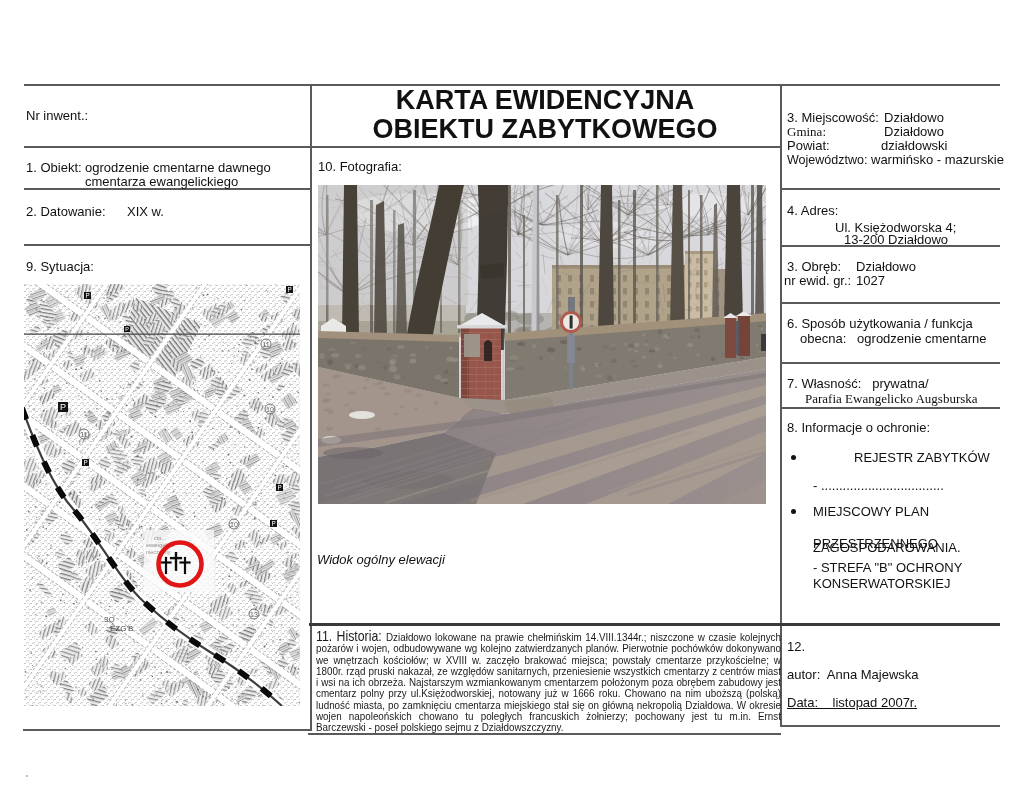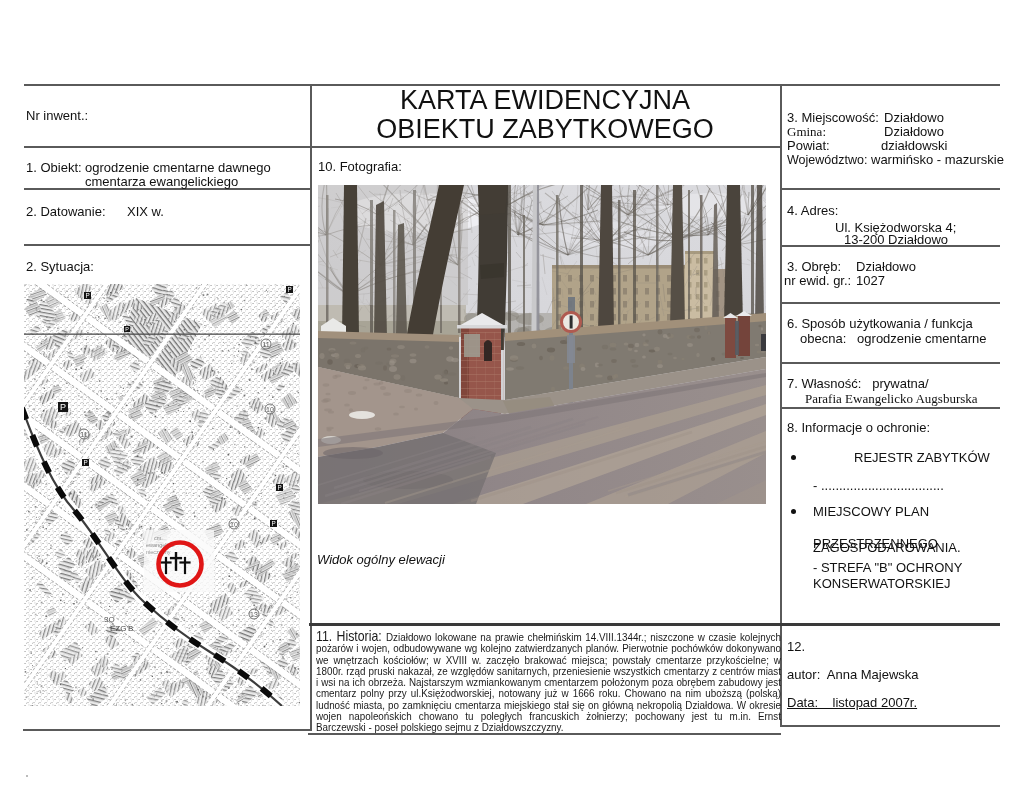--- a/index.html
+++ b/index.html
@@ -39,21 +39,21 @@
 
 <div class="ln" style="left:780px;top:362px;width:220px;height:2px;"></div>
 
 <div class="ln" style="left:780px;top:406.5px;width:220px;height:2px;"></div>
 
 <div class="ln" style="left:780px;top:725px;width:220px;height:2px;"></div>
 
 <div class="t" style="left:26px;top:109px;">Nr inwent.:</div>
 
 <div style="position:absolute;left:310px;top:86px;width:470px;text-align:center;
-     font-size:27px;font-weight:normal;line-height:29px;">KARTA EWIDENCYJNA<br>OBIEKTU ZABYTKOWEGO</div>
+     font-size:27px;font-weight:bold;line-height:29px;">KARTA EWIDENCYJNA<br>OBIEKTU ZABYTKOWEGO</div>
 
 <div class="t" style="left:787px;top:110.5px;">3. Miejscowość:</div>
 <div class="t" style="left:884px;top:110.5px;">Działdowo</div>
 <div class="t" style="left:787px;top:124.7px;font-family:Liberation Serif, serif;">Gmina:</div>
 <div class="t" style="left:884px;top:124.7px;">Działdowo</div>
 <div class="t" style="left:787px;top:138.9px;">Powiat:</div>
 <div class="t" style="left:881px;top:138.9px;">działdowski</div>
 <div class="t" style="left:787px;top:153.1px;font-size:12.5px;">Województwo:</div>
 <div class="t" style="left:871px;top:153.1px;">warmińsko - mazurskie</div>
 
@@ -63,21 +63,21 @@
 
 <div class="t" style="left:318px;top:160px;">10. Fotografia:</div>
 
 <div class="t" style="left:26px;top:205px;">2. Datowanie:</div>
 <div class="t" style="left:127px;top:205px;">XIX w.</div>
 
 <div class="t" style="left:787px;top:204px;">4. Adres:</div>
 <div class="t" style="left:835px;top:221px;">Ul. Księżodworska 4;</div>
 <div class="t" style="left:844px;top:233px;">13-200 Działdowo</div>
 
-<div class="t" style="left:26px;top:260px;">2. Sytuacja:</div>
+<div class="t" style="left:26px;top:260px;">9. Sytuacja:</div>
 
 <div class="t" style="left:787px;top:259.5px;">3. Obręb:</div>
 <div class="t" style="left:856px;top:259.5px;">Działdowo</div>
 <div class="t" style="left:784px;top:273.5px;">nr ewid. gr.:</div>
 <div class="t" style="left:856px;top:273.5px;">1027</div>
 
 <div class="t" style="left:787px;top:317px;">6. Sposób użytkowania / funkcja</div>
 <div class="t" style="left:800px;top:332px;">obecna:&nbsp;&nbsp; ogrodzenie cmentarne</div>
 
 <div class="t" style="left:787px;top:377px;">7. Własność:&nbsp;&nbsp; prywatna/</div>

